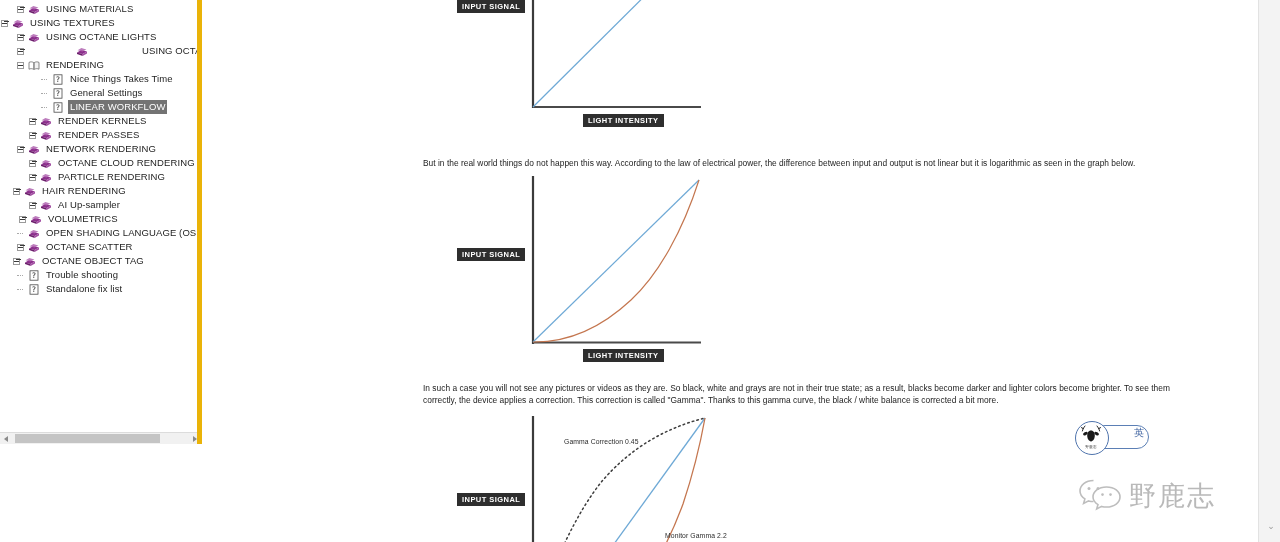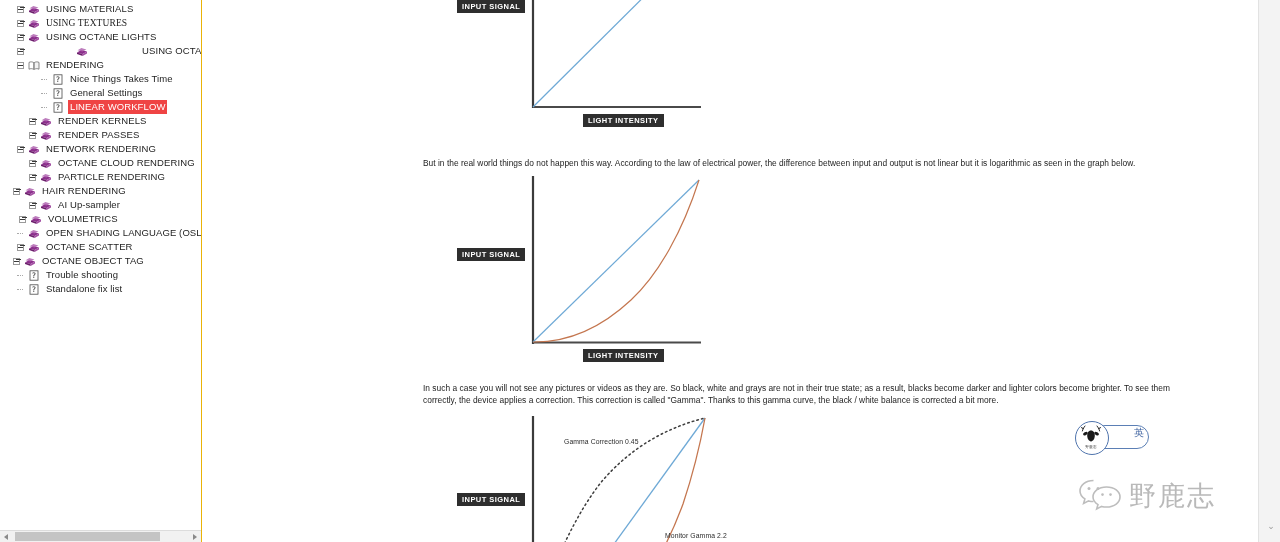--- a/index.html
+++ b/index.html
@@ -20,23 +20,23 @@
   .app {
     display: flex;
     width: 1280px;
     height: 542px;
     position: relative;
   }
 
   
   .sidebar {
     width: 202px;
-    height: 542px;
+    height: 444px;
     background: #ffffff;
-    border-right: 1px solid #eab308;
+    border-right: 5px solid #eab308;
     position: relative;
     box-sizing: border-box;
     overflow: hidden;
     flex: 0 0 202px;
   }
   .tree {
     padding: 0;
     margin: 0;
     list-style: none;
     position: absolute;
@@ -110,21 +110,21 @@
     margin-right: 4px;
     position: relative;
   }
   .ticon svg { display: block; }
 
   .tlabel {
     display: inline-block;
     padding: 0 2px;
   }
   .tree-row.selected .tlabel {
-    background: #ef4444;
+    background: #737373;
     color: #ffffff;
   }
 
   
   .h-scrollbar {
     position: absolute;
     left: 0;
     bottom: 0;
     width: 201px;
     height: 12px;
@@ -324,21 +324,21 @@
           <span class="ticon">
             <svg width="12" height="11" viewBox="0 0 12 11">
               <path d="M1 6.4 L5.2 4.1 L11 5.6 L6.6 8.1 Z" fill="#8c2f8c"></path>
               <path d="M1 6.4 L1 8.1 L6.6 9.9 L6.6 8.1 Z" fill="#6b1f6b"></path>
               <path d="M6.6 8.1 L6.6 9.9 L11 7.4 L11 5.6 Z" fill="#a34fa3"></path>
               <path d="M1.6 4.2 L5.4 2.1 L10.4 3.5 L6.4 5.6 Z" fill="#b266b2" opacity="0.85"></path>
             </svg>
           </span>
           <span class="tlabel">USING MATERIALS</span>
         </li>
-        <li class="tree-row" style="padding-left: 16px; font-family: Liberation Serif, serif;">
+        <li class="tree-row" style="">
           <span class="toggle plus"></span>
           <span class="ticon">
             <svg width="12" height="11" viewBox="0 0 12 11">
               <path d="M1 6.4 L5.2 4.1 L11 5.6 L6.6 8.1 Z" fill="#8c2f8c"></path>
               <path d="M1 6.4 L1 8.1 L6.6 9.9 L6.6 8.1 Z" fill="#6b1f6b"></path>
               <path d="M6.6 8.1 L6.6 9.9 L11 7.4 L11 5.6 Z" fill="#a34fa3"></path>
               <path d="M1.6 4.2 L5.4 2.1 L10.4 3.5 L6.4 5.6 Z" fill="#b266b2" opacity="0.85"></path>
             </svg>
           </span>
           <span class="tlabel">USING TEXTURES</span>

